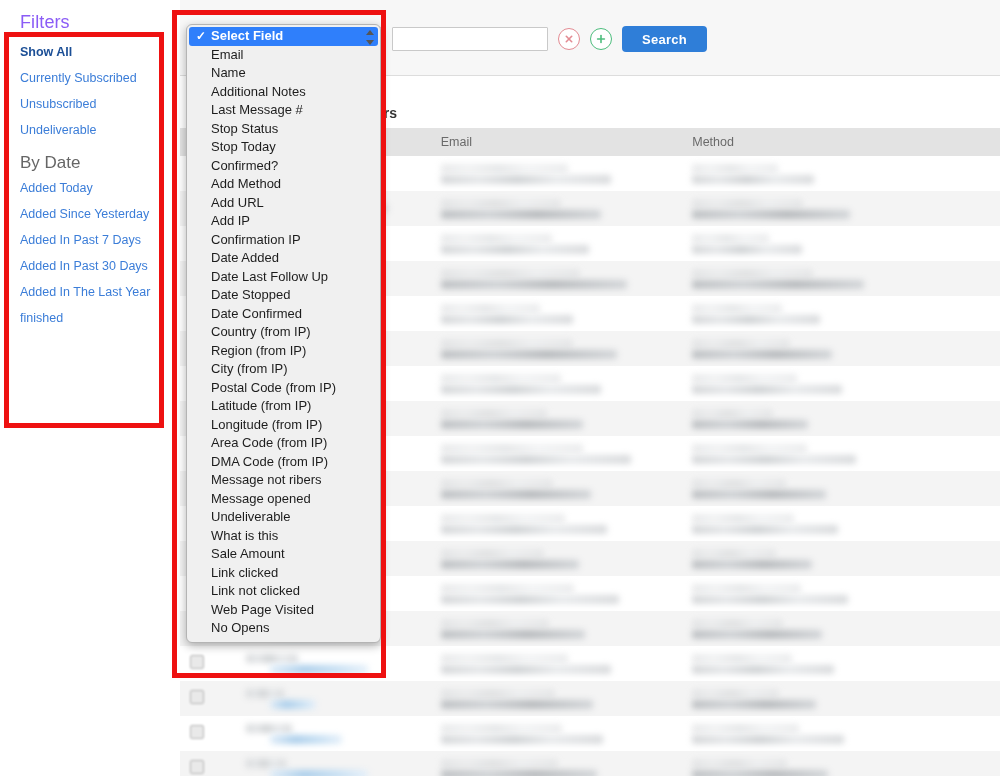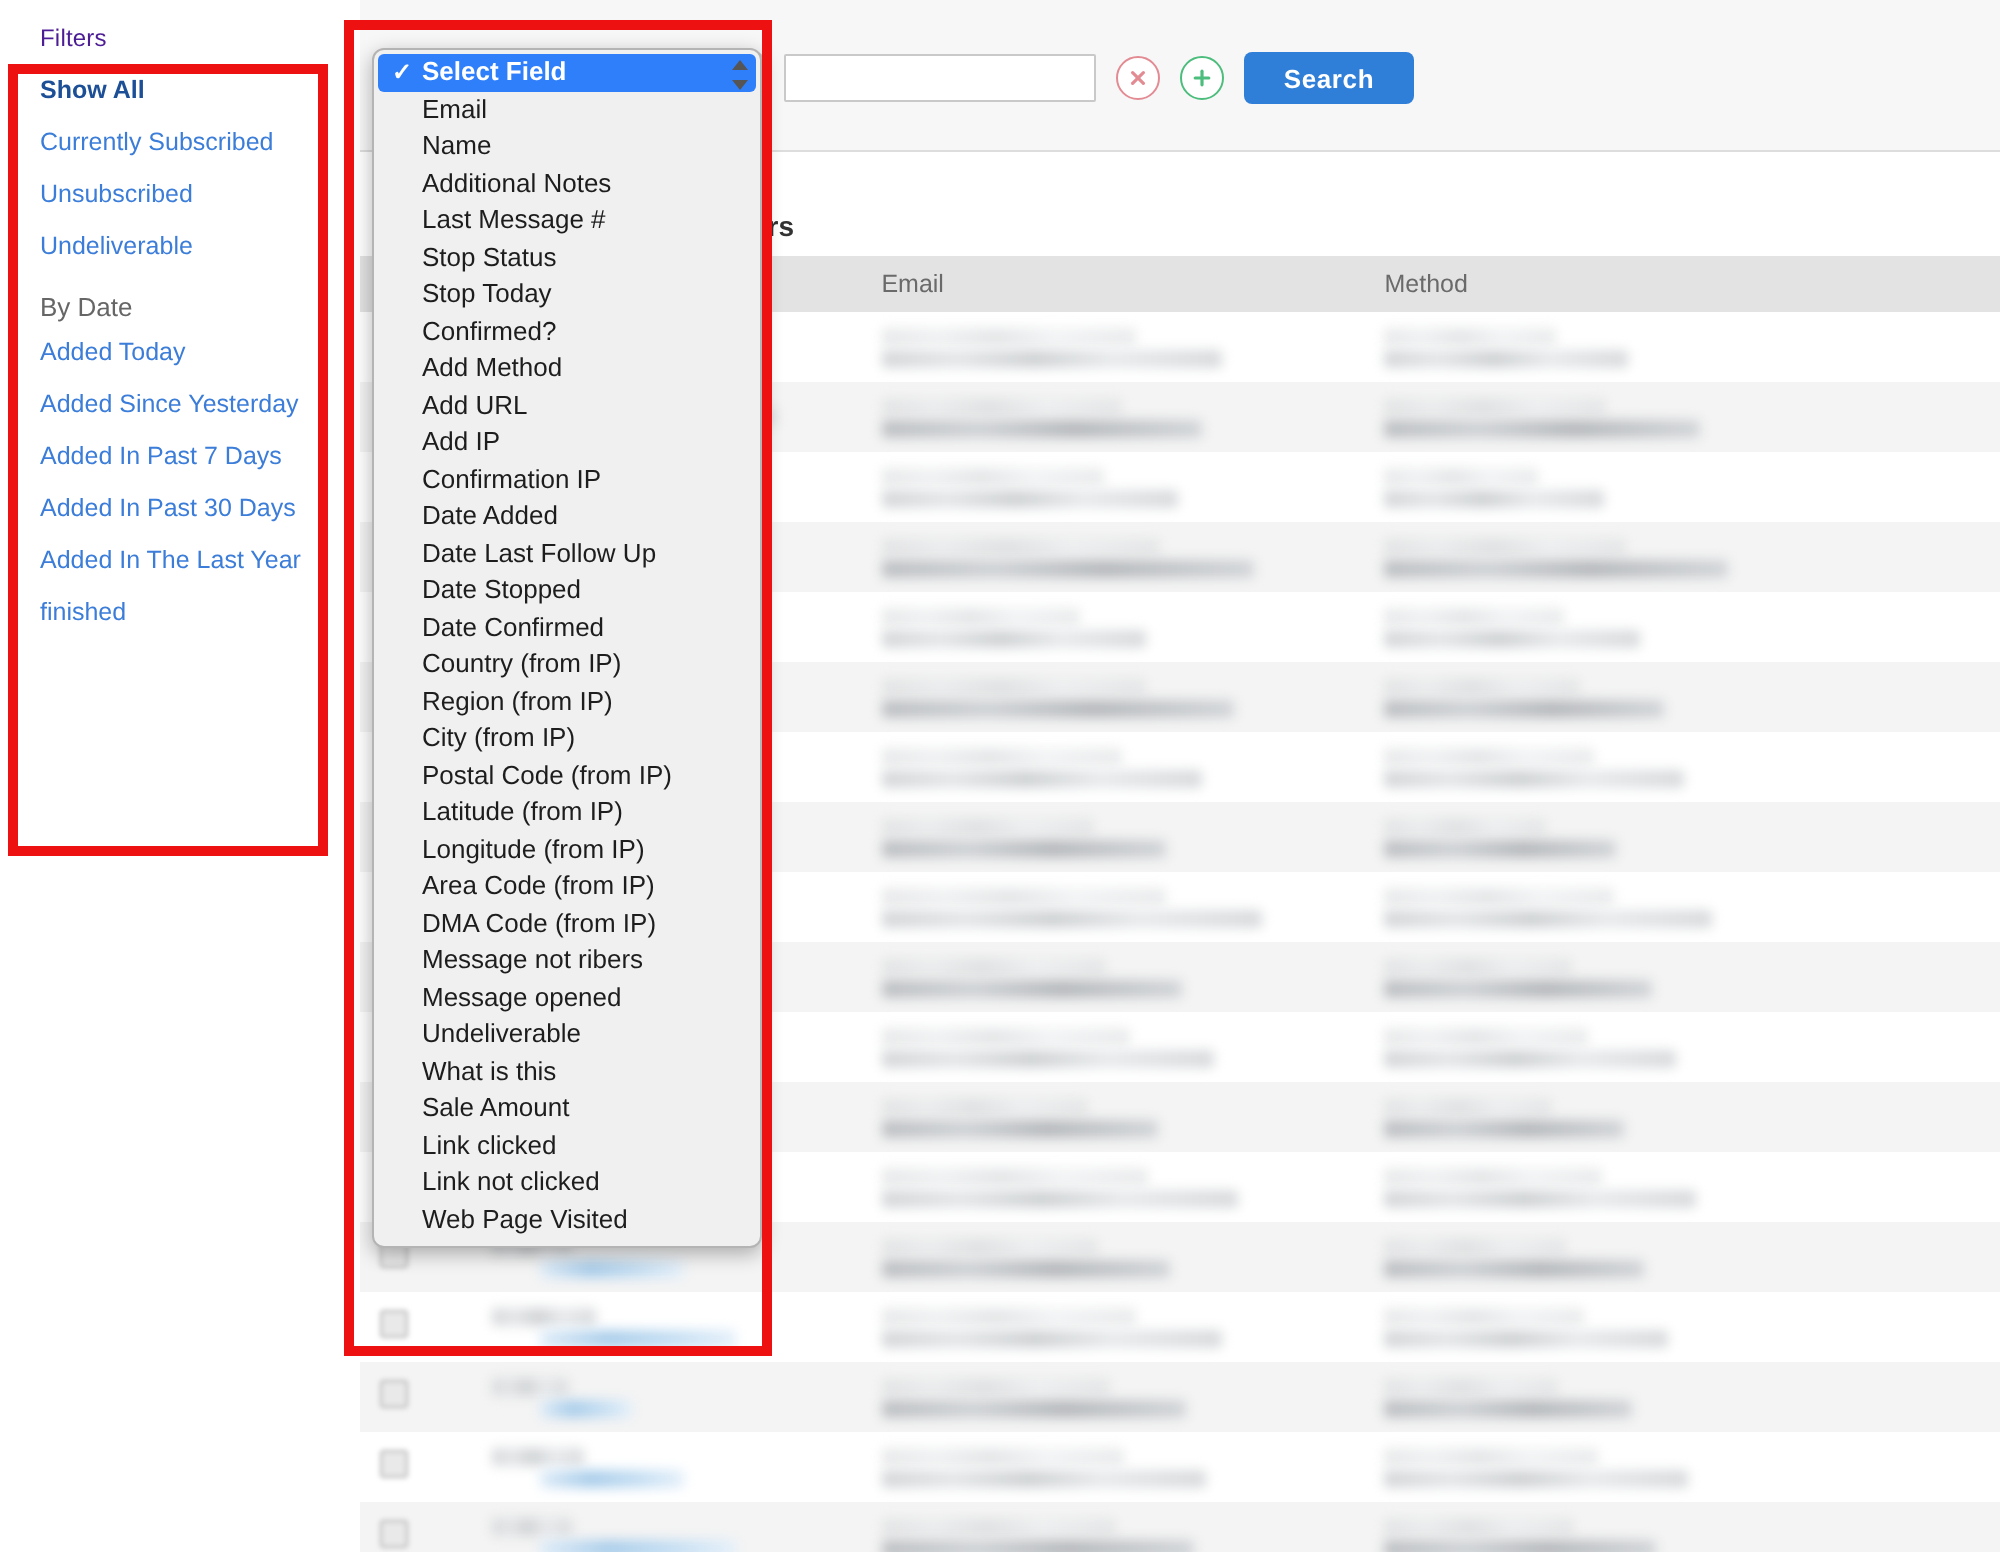--- a/index.html
+++ b/index.html
@@ -23,28 +23,28 @@
     position: absolute;
     left: 0;
     top: 0;
     width: 180px;
     height: 776px;
     background: #ffffff;
     box-sizing: border-box;
     padding: 6px 0 0 14px;
   }
   #sidebar .panel-title {
-    font-size: 12px;
-    color: #4c1d95;
+    font-size: 18px;
+    color: #8b5cf6;
     font-weight: 400;
     margin: 6px 0 12px 6px;
     letter-spacing: .1px;
   }
   #sidebar .group-head {
-    font-size: 13px;
+    font-size: 17px;
     color: #666666;
     font-weight: 400;
     margin: 16px 0 8px 6px;
   }
   #sidebar .filter-link {
     display: block;
     font-size: 12.5px;
     color: #3b7dd8;
     text-decoration: none;
     margin: 0 0 12px 6px;
@@ -672,17 +672,18 @@
       <div class="opt"><span>Area Code (from IP)</span></div>
       <div class="opt"><span>DMA Code (from IP)</span></div>
       <div class="opt"><span>Message not ribers</span></div>
       <div class="opt"><span>Message opened</span></div>
       <div class="opt"><span>Undeliverable</span></div>
       <div class="opt"><span>What is this</span></div>
       <div class="opt"><span>Sale Amount</span></div>
       <div class="opt"><span>Link clicked</span></div>
       <div class="opt"><span>Link not clicked</span></div>
       <div class="opt"><span>Web Page Visited</span></div>
+      <div class="opt"><span>No Opens</span></div>
     </div>
 </div>
 
 <div class="annot" id="annot-sidebar"></div>
 <div class="annot" id="annot-dropdown"></div>
 
 </body></html>

